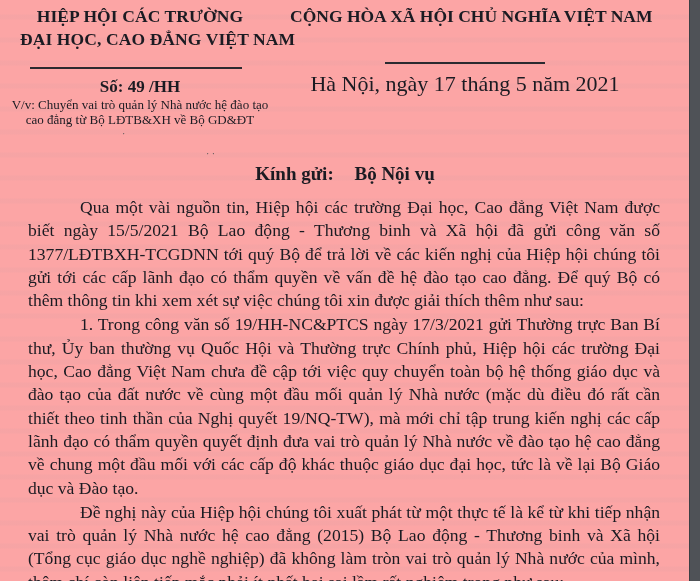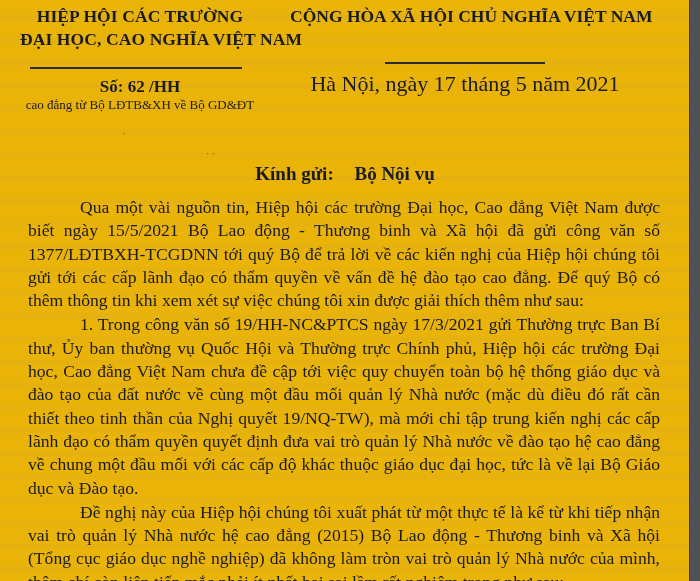--- a/index.html
+++ b/index.html
@@ -4,21 +4,21 @@
 <style>
   html, body { margin:0; padding:0; }
   body {
     width:700px; height:581px; overflow:hidden; position:relative;
     background:#5a5d62;
     font-family:"Liberation Serif", "DejaVu Serif", serif;
     color:#1b1b22;
   }
   .page {
     position:absolute; left:0; top:0; width:689px; height:581px;
-    background:#eab308;
+    background:#fca5a5;
     overflow:hidden;
   }
   .edge {
     position:absolute; left:689px; top:0; width:11px; height:581px;
     background:#4f5257;
     border-left:1px solid #3c3f44;
   }
   .bleed {
     position:absolute; left:0; top:0; width:689px; height:581px;
     pointer-events:none;
@@ -45,25 +45,26 @@
   .dots { position:absolute; font-size:10px; color:#555; }
 </style>
 </head>
 <body>
 
 <div class="page">
   <div class="bleed"></div>
 
   <div class="hdr left-org">
     <div>HIỆP HỘI CÁC TRƯỜNG</div>
-    <div>ĐẠI HỌC, CAO NGHĨA VIỆT NAM</div>
+    <div>ĐẠI HỌC, CAO ĐẲNG VIỆT NAM</div>
   </div>
   <div class="left-rule"></div>
-  <div class="docno">Số: 62 /HH</div>
+  <div class="docno">Số: 49 /HH</div>
   <div class="subject">
+    <div>V/v: Chuyển vai trò quản lý Nhà nước hệ đào tạo</div>
     <div>cao đẳng từ Bộ LĐTB&amp;XH về Bộ GD&amp;ĐT</div>
   </div>
 
   <div class="hdr right-nation">CỘNG HÒA XÃ HỘI CHỦ NGHĨA VIỆT NAM</div>
   <div class="right-rule"></div>
   <div class="dateline">Hà Nội, ngày 17 tháng 5 năm 2021</div>
 
   <span class="dots" style="left:122px;top:128px;">·</span>
   <span class="dots" style="left:206px;top:148px;">· ·</span>
 

